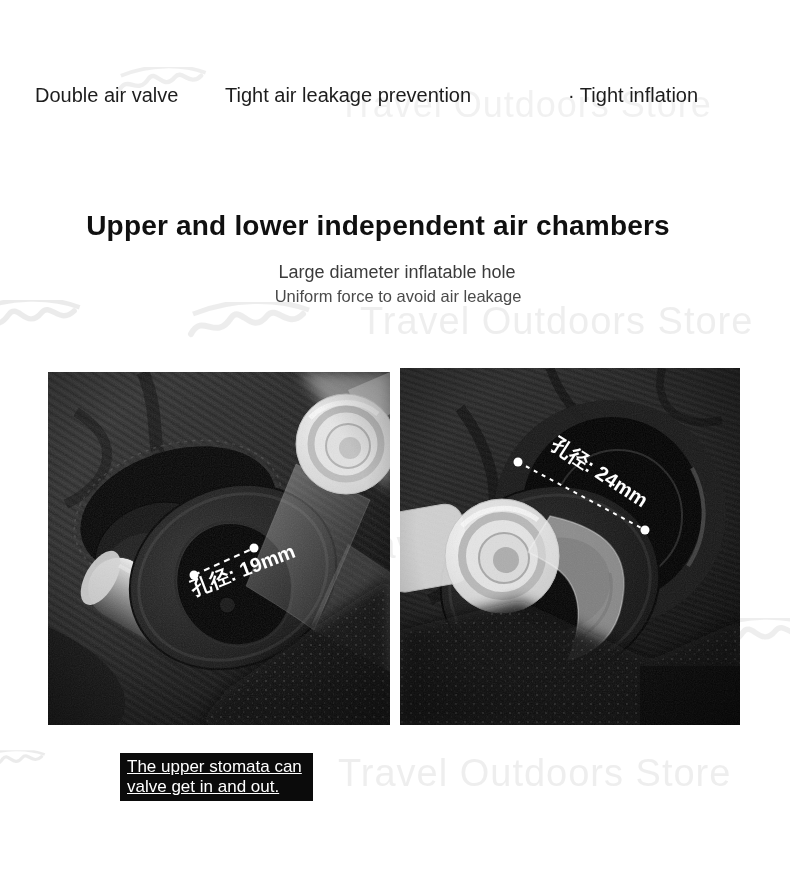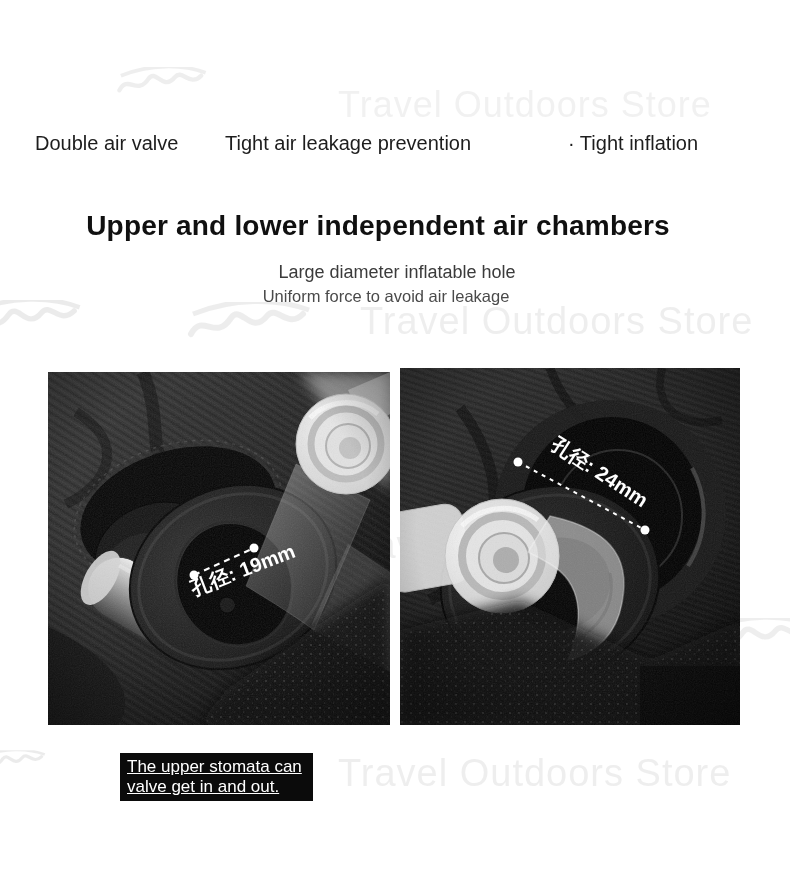--- a/index.html
+++ b/index.html
@@ -6,29 +6,29 @@
   body{font-family:"Liberation Sans","DejaVu Sans",sans-serif;background:#fff;}
   .page{position:relative;width:790px;height:879px;background:#fff;overflow:hidden;}
 
   
   .wm-store{position:absolute;z-index:1;font-weight:400;font-size:38px;letter-spacing:1px;
             white-space:nowrap;color:rgba(125,125,125,0.13);user-select:none;}
   .wm-logo{position:absolute;z-index:1;opacity:.35;}
   .wm-logo svg{display:block;}
 
   
-  .feature{position:absolute;z-index:2;top:84px;font-size:20px;font-weight:500;color:#1d1d1d;white-space:nowrap;margin-top:48px;}
+  .feature{position:absolute;z-index:2;top:84px;font-size:20px;font-weight:500;color:#1d1d1d;white-space:nowrap;}
   .feature.f1{left:35px;}
   .feature.f2{left:225px;text-align:right;}
   .feature.f3{left:568px;}
   .headline{position:absolute;z-index:2;top:194px;left:0;width:724px;text-align:center;
             font-size:28px;font-weight:600;color:#101010;letter-spacing:.2px;}
   .subtitle1{position:absolute;z-index:2;top:246px;left:0;width:762px;text-align:center;
              font-size:18px;font-weight:400;color:#3b3b3b;}
-  .subtitle2{position:absolute;z-index:2;top:287px;left:4px;width:764px;text-align:center;
+  .subtitle2{position:absolute;z-index:2;top:287px;left:16px;width:764px;text-align:center;
              font-size:16.5px;font-weight:400;color:#4a4a4a;}
 
   
   .photo{position:absolute;z-index:2;overflow:hidden;}
   .photo svg{display:block;}
   .photo-left{left:48px;top:372px;width:342px;height:353px;}
   .photo-right{left:400px;top:368px;width:340px;height:357px;}
 
   
   .caption{position:absolute;z-index:3;background:#0b0b0b;color:#fff;box-sizing:border-box;}

